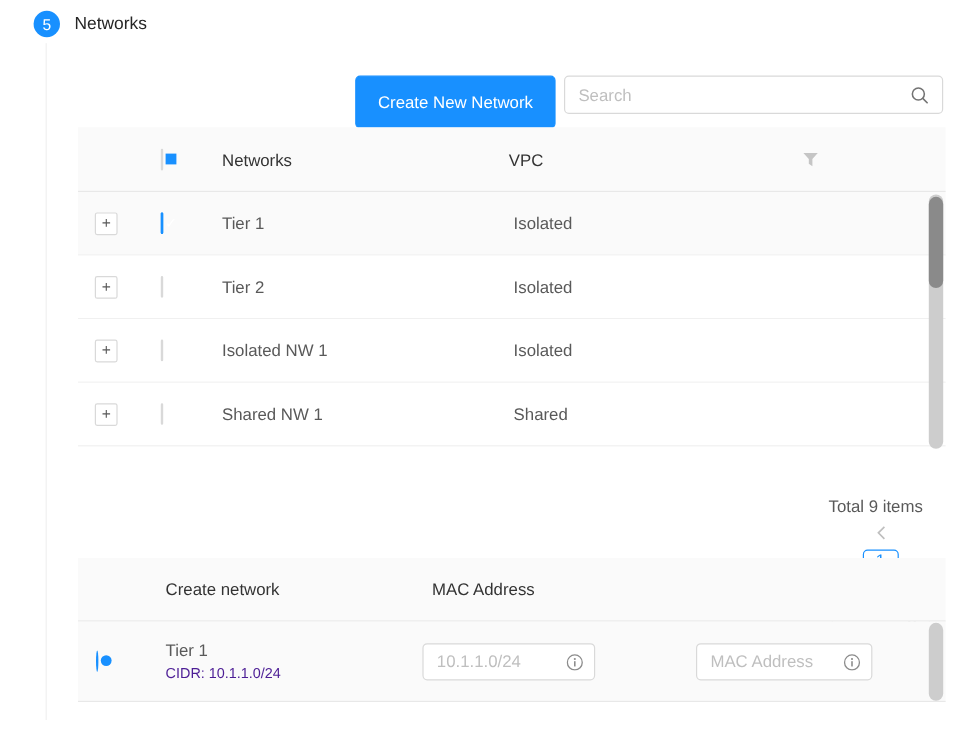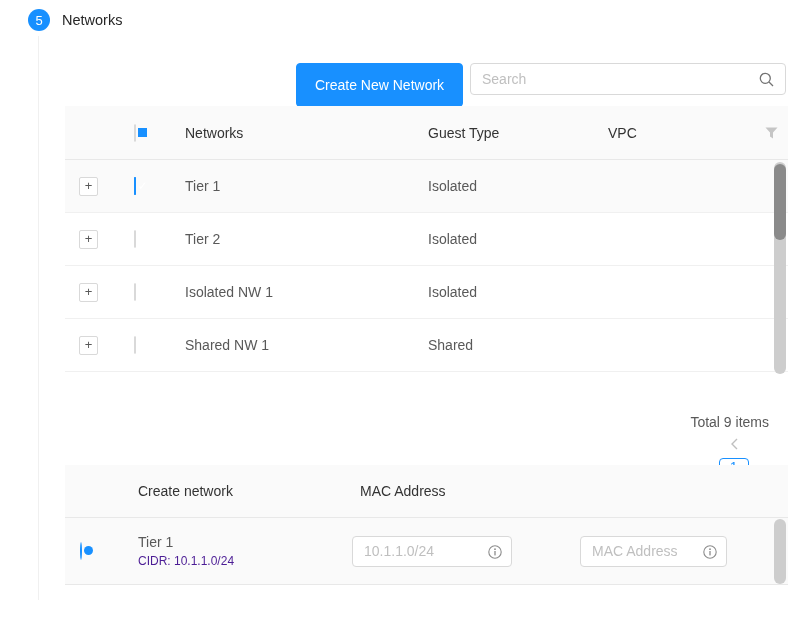--- a/index.html
+++ b/index.html
@@ -100,21 +100,21 @@
   }
   .radio.selected { border-color:#1890ff; }
   .radio.selected::after {
     content:""; position:absolute; left:3px; top:3px; width:9px; height:9px; border-radius:50%;
     background:#1890ff;
   }
   .mini-input {
     height:31px; border:1px solid #d9d9d9; border-radius:4px; background:#fff;
     display:flex; align-items:center; position:relative;
   }
-  .ip-input { width:160px; margin-left:5px; }
+  .ip-input { width:144px; margin-left:5px; }
   .mac-input { width:147px; margin-left:18px; }
   .mini-input input {
     border:none; outline:none; width:100%; padding:0 28px 0 11px; font-size:14px;
     font-family:inherit; color:#595959; background:transparent;
   }
   .mini-input input::placeholder { color:#bfbfbf; }
   .info-icon { position:absolute; right:9px; top:8px; display:flex; }
 </style>
 </head>
 <body>
@@ -132,21 +132,20 @@
         <line x1="10" y1="10" x2="14" y2="14" stroke="#737373" stroke-width="1.3"></line>
       </svg>
   </span>
 </div>
 
 <div class="table1">
   <div class="t1-grid t1-header">
     <div></div>
     <div><span class="checkbox indeterminate"></span></div>
     <div class="cell-networks">Networks</div>
-    <div class="cell-guest">Guest Type</div>
     <div class="cell-vpc">VPC</div>
     <div class="filter-cell">
       <svg width="13" height="12" viewBox="0 0 13 12">
           <path d="M0.5 0.5 H12.5 L8 5.5 V11.5 L5 9.5 V5.5 Z" fill="#c5c5c5"></path>
         </svg>
     </div>
   </div>
 
   <div class="t1-grid t1-row selected">
     <div><button class="expand-btn">+</button></div>

